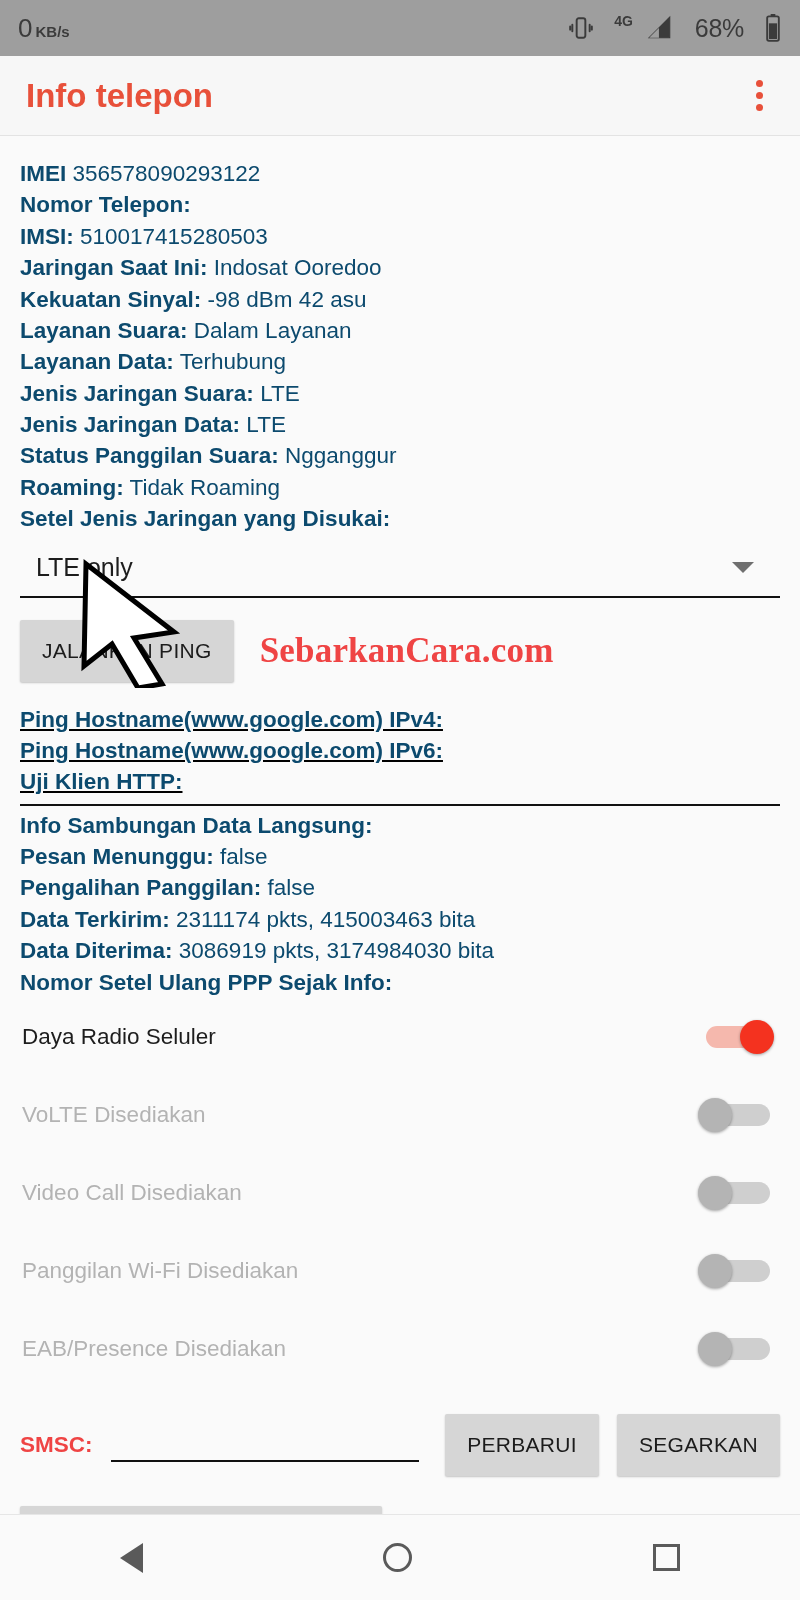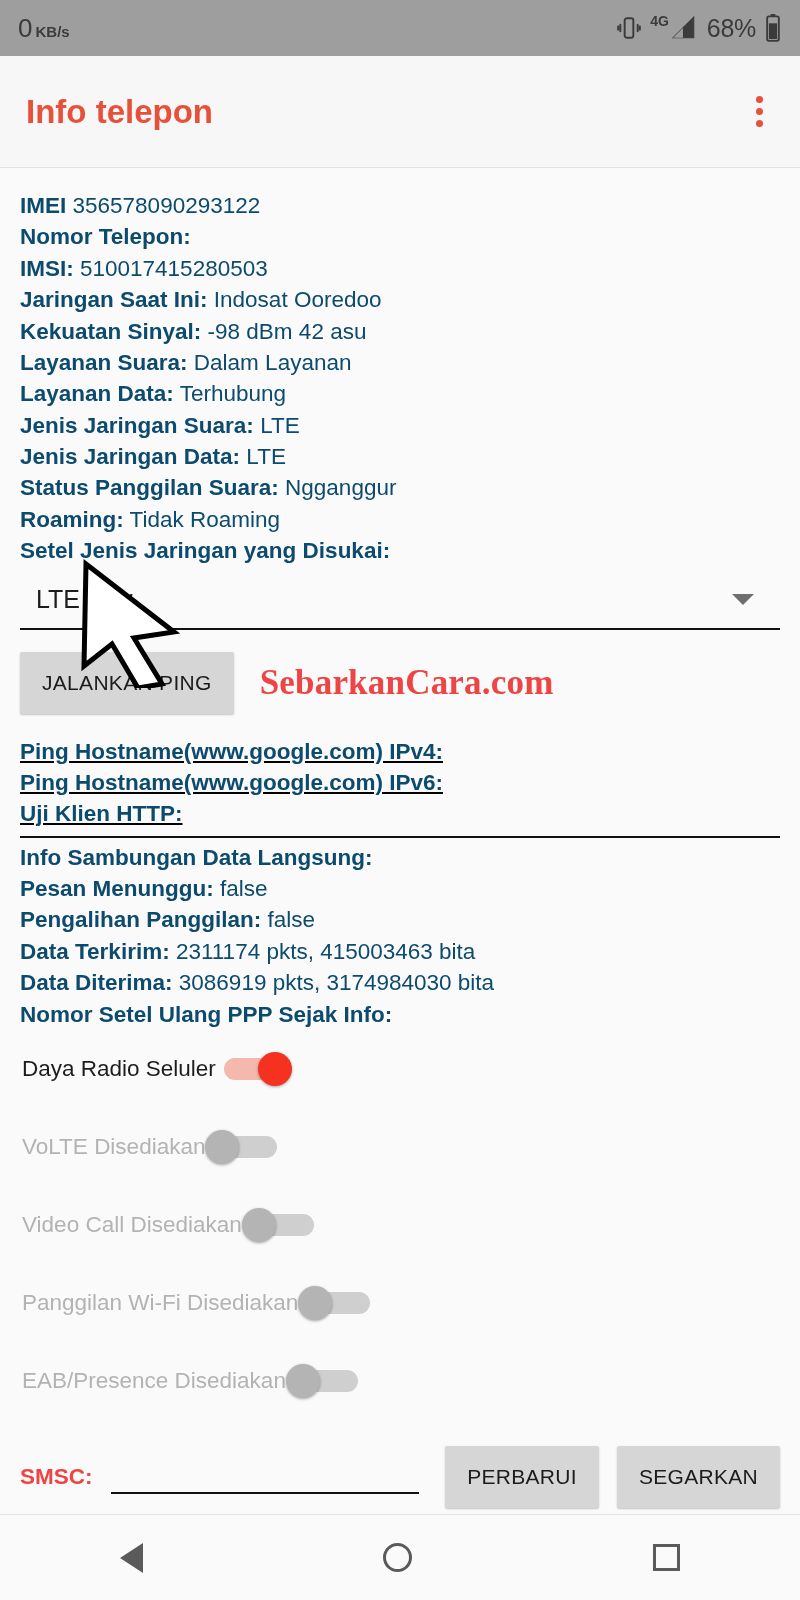--- a/index.html
+++ b/index.html
@@ -13,28 +13,28 @@
 
   
   .statusbar {
     height: 56px; background: #9e9e9e; color: #ffffff;
     display: flex; align-items: center; justify-content: space-between;
     padding: 0 18px;
   }
   .sb-left { display: flex; align-items: flex-end; line-height: 1; }
   .sb-kbs-num { font-size: 26px; font-weight: 400; color: #3b3b3b; }
   .sb-kbs-unit { font-size: 15px; font-weight: 700; color: #3b3b3b; margin-left: 3px; margin-bottom: 2px; }
-  .sb-right { display: flex; align-items: center; gap: 8px; color: #3b3b3b; }
+  .sb-right { display: flex; align-items: center; gap: 20px; color: #3b3b3b; }
   .sb-icon { display: inline-flex; align-items: center; }
   .sb-pct { font-size: 25px; font-weight: 400; color: #3b3b3b; letter-spacing: -0.3px; }
   .sb-4g { font-size: 14px; font-weight: 700; color: #3b3b3b; position: relative; top: -7px; margin-right: -8px;}
 
   
   .appbar {
-    height: 112px; background: #f7f7f7; display: flex; align-items: center;
+    height: 80px; background: #f7f7f7; display: flex; align-items: center;
     justify-content: space-between; padding: 0 26px;
     border-bottom: 1px solid #e3e3e3;
   }
   .appbar-title { font-size: 33px; color: #e8503a; font-weight: 700; }
   .overflow-dots { width: 30px; display: flex; flex-direction: column; align-items: center; gap: 5px; }
   .overflow-dots i { width: 7px; height: 7px; border-radius: 50%; background: #e8503a; display: block; }
 
   
   .content { padding: 22px 20px 0 20px; position: relative; }
   .kv { font-size: 22.5px; color: #0c4a6e; line-height: 1.395; white-space: nowrap; }
@@ -62,21 +62,21 @@
     color: #ef4444; letter-spacing: .2px;
   }
 
   .ping-list { margin-top: 22px; text-decoration: underline; }
   .hr-dark { border-bottom: 2.5px solid #111; margin-top: 6px; }
 
   .block2 { margin-top: 4px; }
 
   
   .toggle-row {
-    display: flex; align-items: center; 
+    display: flex; align-items: center; justify-content: space-between;
     padding: 22px 6px 22px 2px;
   }
   .toggle-label { font-size: 22.5px; color: #1d1d1d; }
   .toggle-label.dim { color: #b3b3b3; }
   .switch { position: relative; width: 76px; height: 34px; }
   .track { position: absolute; left: 8px; top: 6px; width: 64px; height: 22px; border-radius: 11px; background: #cfcfcf; }
   .track.on { background: #f5b8ad; }
   .knob { position: absolute; top: 0; width: 34px; height: 34px; border-radius: 50%; background: #b4b4b4;
           box-shadow: 0 1px 3px rgba(0,0,0,.35); }
   .knob.on { background: #f4321f; left: 42px; }

